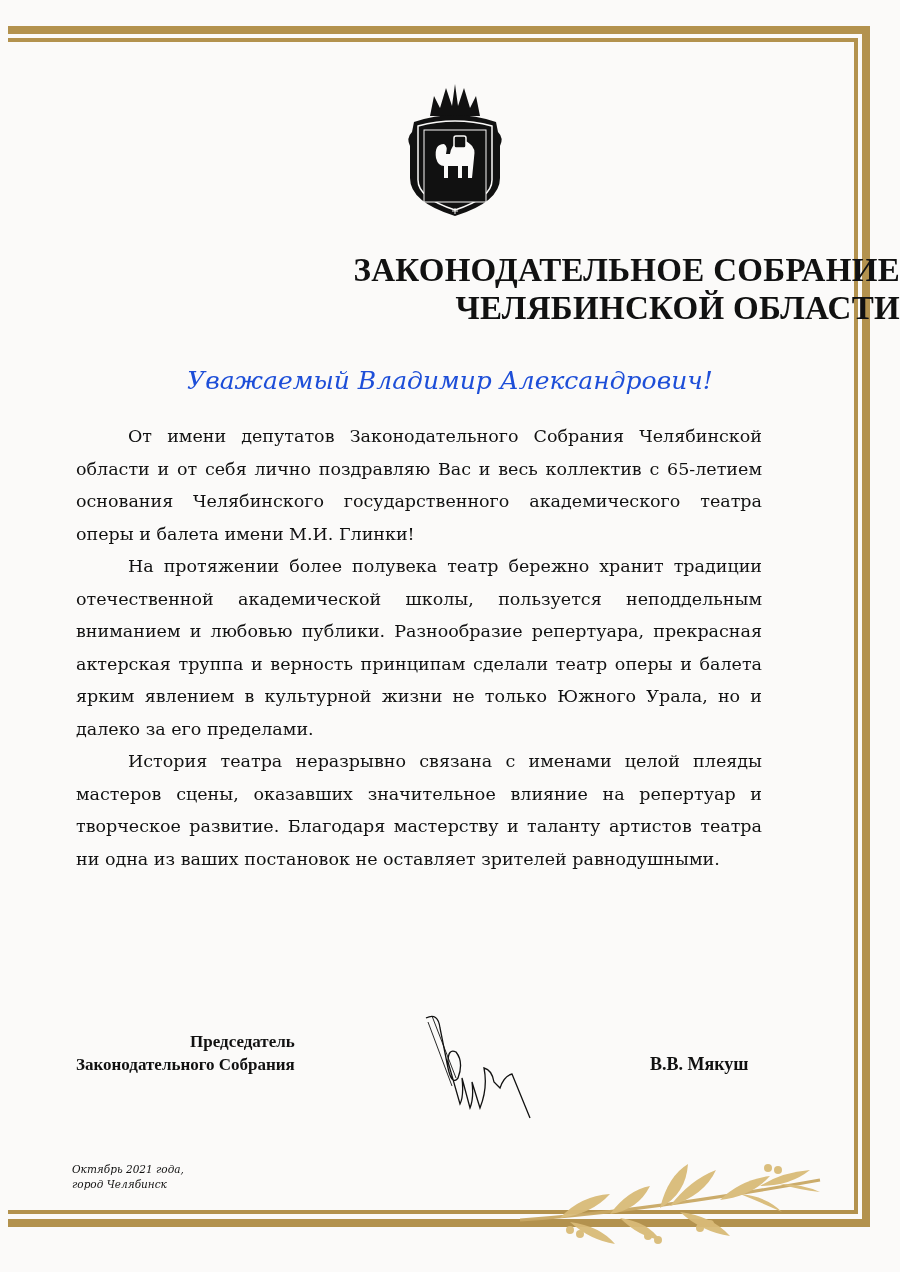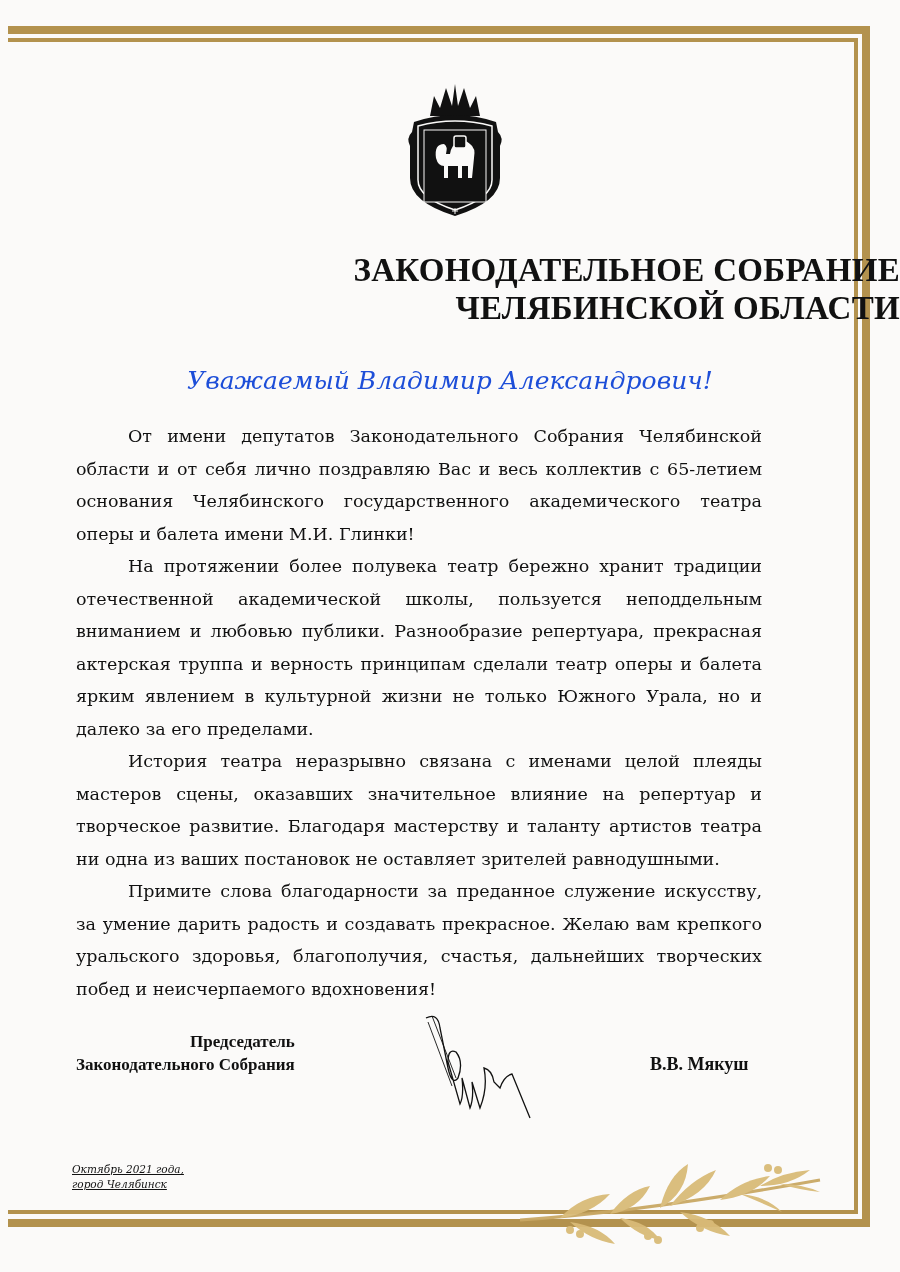--- a/index.html
+++ b/index.html
@@ -7,21 +7,21 @@
   .frame-h { position:absolute; background:#b3924e; }
   .frame-v { position:absolute; background:#b3924e; }
   .crest { position:absolute; left:400px; top:82px; width:110px; height:138px; }
   .org-title { position:absolute; left:0; width:900px; text-align:right; font-family:"Liberation Serif", serif; font-weight:bold; font-size:33px; letter-spacing:0.3px; color:#111; }
   .greeting { position:absolute; left:0; width:900px; top:366px; text-align:center; font-family:"DejaVu Serif", serif; font-style:italic; font-size:25px; color:#1d4ed8; }
   .body-text { position:absolute; left:76px; width:686px; top:420px; font-family:"DejaVu Serif", serif; font-size:17.5px; line-height:32.5px; text-align:justify; color:#111; }
   .body-text p { margin:0; text-indent:52px; }
   .sig-left { position:absolute; left:76px; top:1030px; font-family:"Liberation Serif", serif; font-weight:bold; font-size:17px; line-height:23px;text-align:right; }
   .sig-name { position:absolute; left:650px; top:1054px; font-family:"Liberation Serif", serif; font-weight:bold; font-size:18px; }
   .signature { position:absolute; left:418px; top:1008px; width:120px; height:118px; }
-  .date-block { position:absolute; left:72px; top:1162px; font-family:"DejaVu Serif", serif; font-style:italic; font-size:10.5px; line-height:15px;text-decoration:underline; }
+  .date-block { position:absolute; left:72px; top:1162px; font-family:"DejaVu Serif", serif; font-style:italic; font-size:10.5px; line-height:15px; }
   .laurel { position:absolute; left:520px; top:1140px; width:320px; height:110px; }
 </style>
 </head>
 <body>
 
 <div class="frame-h" style="left:8px; top:26px; width:862px; height:8px;"></div>
 <div class="frame-h" style="left:8px; top:38px; width:850px; height:4px;"></div>
 <div class="frame-v" style="left:862px; top:26px; width:8px; height:1201px;"></div>
 <div class="frame-v" style="left:854px; top:38px; width:4px; height:1176px;"></div>
 <div class="frame-h" style="left:8px; top:1210px; width:850px; height:4px;"></div>
@@ -39,21 +39,20 @@
 
 <div class="org-title" style="top:252px;">ЗАКОНОДАТЕЛЬНОЕ СОБРАНИЕ</div>
 <div class="org-title" style="top:290px;">ЧЕЛЯБИНСКОЙ ОБЛАСТИ</div>
 
 <div class="greeting">Уважаемый Владимир Александрович!</div>
 
 <div class="body-text">
   <p>От имени депутатов Законодательного Собрания Челябинской области и от себя лично поздравляю Вас и весь коллектив с 65-летием основания Челябинского государственного академического театра оперы и балета имени М.И. Глинки!</p>
   <p>На протяжении более полувека театр бережно хранит традиции отечественной академической школы, пользуется неподдельным вниманием и любовью публики. Разнообразие репертуара, прекрасная актерская труппа и верность принципам сделали театр оперы и балета ярким явлением в культурной жизни не только Южного Урала, но и далеко за его пределами.</p>
   <p>История театра неразрывно связана с именами целой плеяды мастеров сцены, оказавших значительное влияние на репертуар и творческое развитие. Благодаря мастерству и таланту артистов театра ни одна из ваших постановок не оставляет зрителей равнодушными.</p>
-  <p>Примите слова благодарности за преданное служение искусству, за умение дарить радость и создавать прекрасное. Желаю вам крепкого уральского здоровья, благополучия, счастья, дальнейших творческих побед и неисчерпаемого вдохновения!</p>
 </div>
 
 <div class="sig-left">
   <div>Председатель</div>
   <div>Законодательного Собрания</div>
 </div>
 
 <svg class="signature" viewBox="0 0 120 118">
   <path d="M8 10 Q20 4 22 20 L30 60 Q34 78 40 70 Q46 54 38 44 Q30 40 30 54 L42 96 Q46 88 44 70 L52 100 Q56 90 54 74 L62 100 Q70 80 66 60 Q74 62 76 74 L82 80 Q86 68 94 66 L112 110" fill="none" stroke="#111" stroke-width="1.3"></path>
   <path d="M10 14 L34 78 M14 8 L38 70" fill="none" stroke="#111" stroke-width="0.9"></path>

